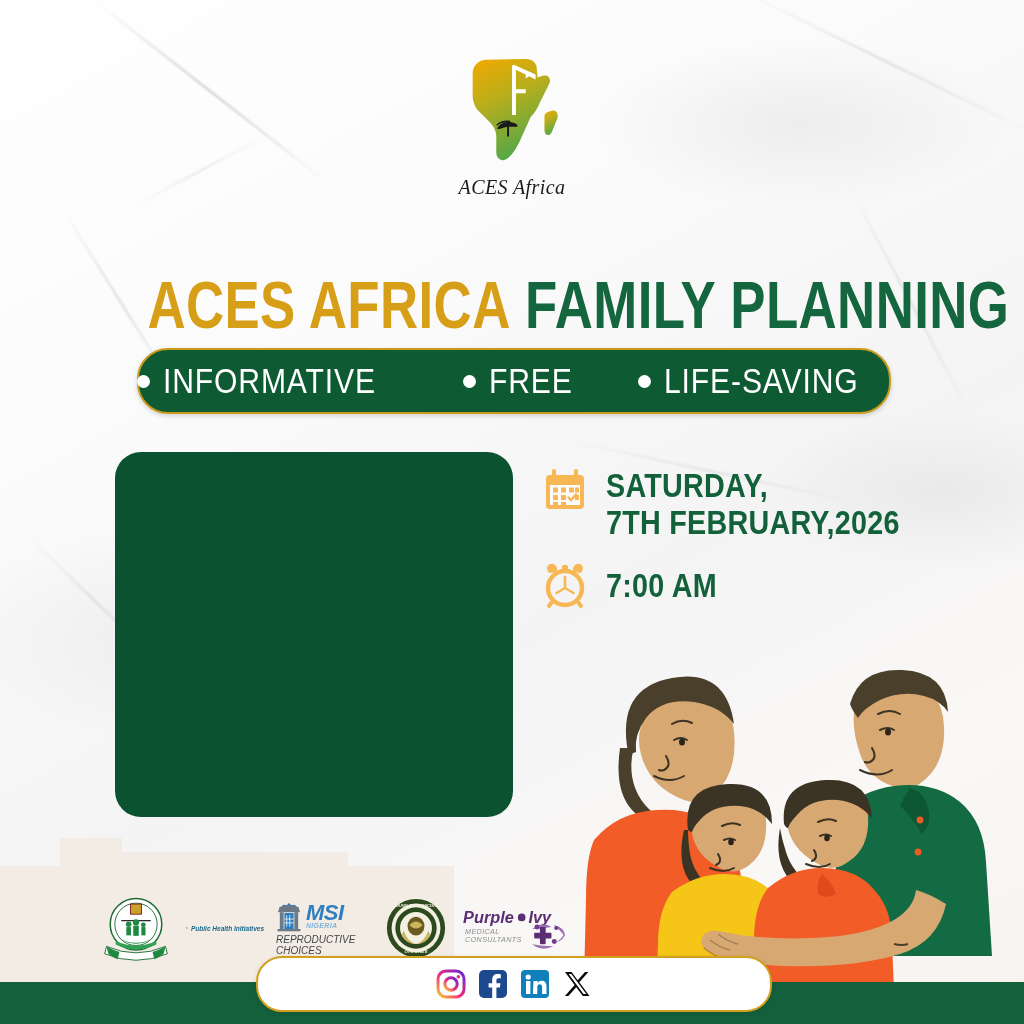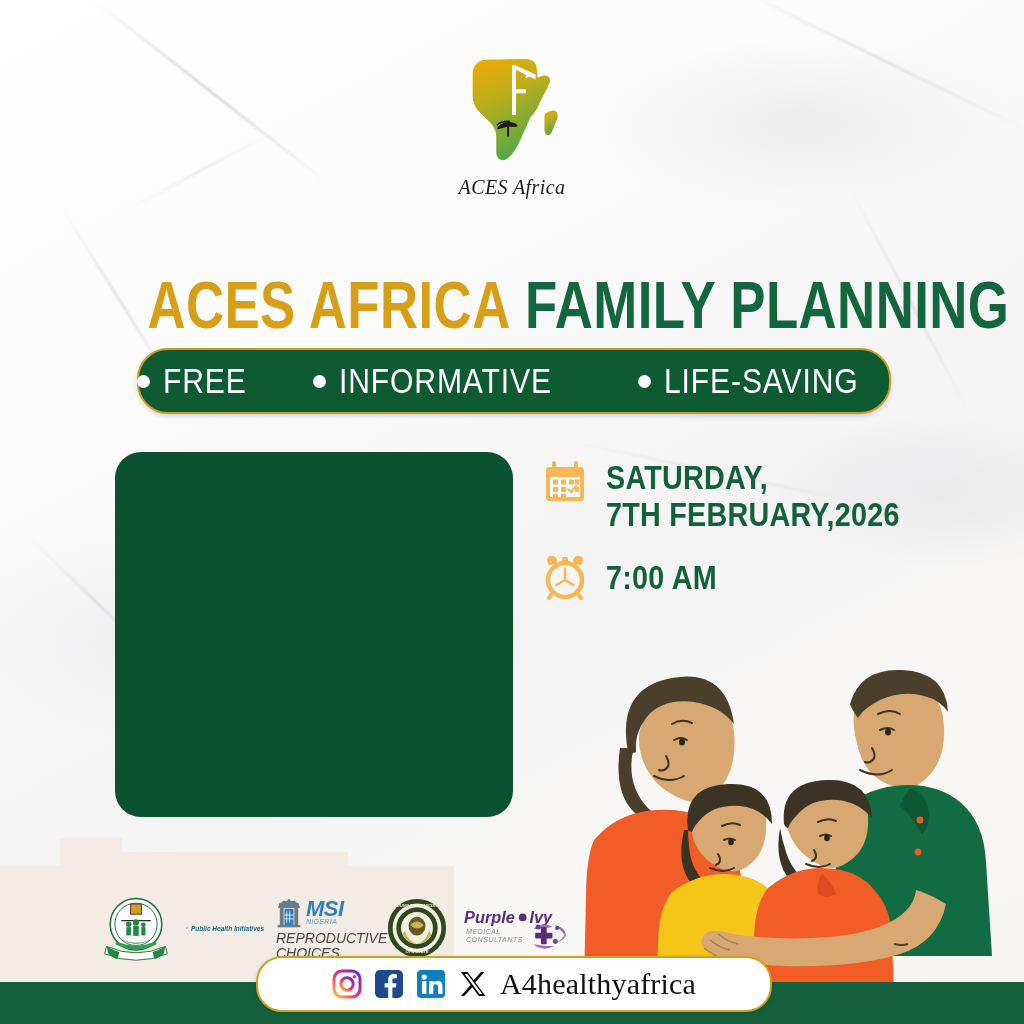--- a/index.html
+++ b/index.html
@@ -63,21 +63,21 @@
   
   .details{position:absolute;left:540px;top:452px;width:420px;}
   .drow{display:flex;align-items:flex-start;gap:16px;margin-bottom:18px;}
   .dicon{width:50px;height:50px;flex:0 0 auto;}
   .dtext{
     font-family:"Liberation Sans Narrow","Liberation Sans",sans-serif;
     font-weight:700;font-size:33px;color:#12613a;line-height:1.12;letter-spacing:.3px;
     transform:scaleX(.87);transform-origin:left center;white-space:pre-line;padding-top:8px;
   }
   .drow.r1 .dicon{margin-top:4px}
-  .drow.r2{}
+  .drow.r2{margin-top:8px}
   .drow.r2 .dicon{margin-top:6px}
   .drow.r3{margin-top:14px}
 
   
   .family{position:absolute;right:0;bottom:42px;width:470px;height:330px;}
 
   
   .sponsor-badge{
     position:absolute;left:218px;top:840px;width:178px;height:38px;background:#d29a14;border-radius:19px;
     display:flex;align-items:center;justify-content:center;
@@ -143,25 +143,25 @@
     <div class="logo-name">ACES Africa</div>
   </div>
 
   <div class="head head2">
     <span class="hl hl2"><span class="gold">ACES AFRICA</span><span style="display:inline-block;width:18px"></span><span class="green">FAMILY PLANNING OUTREACH</span></span>
   </div>
 
   <div class="pill">
     <div class="feat">
       <span class="dot"></span>
-      <span class="feat-label">FREE</span>
+      <span class="feat-label">INFORMATIVE</span>
     </div>
     <div class="feat">
       <span class="dot"></span>
-      <span class="feat-label">INFORMATIVE</span>
+      <span class="feat-label">FREE</span>
     </div>
     <div class="feat">
       <span class="dot"></span>
       <span class="feat-label">LIFE-SAVING</span>
     </div>
   </div>
 
   <div class="imgbox"></div>
 
   <div class="details">
@@ -319,21 +319,21 @@
               <circle cx="10" cy="8" r="1.6"></circle>
               <circle cx="17" cy="6" r="1.6"></circle>
               <circle cx="24" cy="8" r="1.6"></circle>
             </g>
         </svg>
         <div style="line-height:.92">
           <div style="font-family:'Liberation Sans',sans-serif;font-weight:bold;font-size:22px;color:#2e7fc1;letter-spacing:-.5px">MSI</div>
           <div style="font-family:'Liberation Sans',sans-serif;font-weight:bold;font-size:7px;color:#7fb3dd;letter-spacing:.3px">NIGERIA</div>
         </div>
       </div>
-      <div style="font-family:'Liberation Sans',sans-serif;font-size:14px;color:#44474a;line-height:1.08;white-space:pre-line">REPRODUCTIVE
+      <div style="font-family:'Liberation Sans',sans-serif;font-size:10px;color:#44474a;line-height:1.08;white-space:pre-line">REPRODUCTIVE
 CHOICES</div>
     </div>
 
     <div class="sp" style="width:66px">
       <svg viewBox="0 0 66 66" width="62" height="62">
         <circle cx="33" cy="33" r="31" fill="#2d4a1e"></circle>
         <circle cx="33" cy="33" r="26" fill="#f3f0e2"></circle>
         <circle cx="33" cy="33" r="22" fill="#2d4a1e"></circle>
         <circle cx="33" cy="33" r="17" fill="#f3f0e2"></circle>
         <ellipse cx="33" cy="31" rx="9" ry="10" fill="#6b5a20"></ellipse>
@@ -390,16 +390,15 @@
     </svg>
     <svg class="sicon" viewBox="0 0 30 30">
       <rect x="1" y="1" width="28" height="28" rx="4" fill="#1080bd"></rect>
       <rect x="6" y="12" width="4.4" height="13" fill="#fff"></rect>
       <circle cx="8.2" cy="8" r="2.6" fill="#fff"></circle>
       <path d="M13.5 12 h4.2 v1.8 c.7-1.2 2.1-2.1 4-2.1 3.2 0 4.8 2 4.8 5.6 V25 h-4.4 v-6.9 c0-1.8-.7-2.9-2.3-2.9 -1.4 0-2.1 1-2.4 1.9 -.1.3-.1.8-.1 1.2 V25 h-4.4 Z" fill="#fff"></path>
     </svg>
     <svg class="sicon" viewBox="0 0 30 30">
       <path d="M3 3 h6.6 l6.1 8.2 L23 3 h3.4 l-9.1 10.2 L27.5 27 h-6.7 l-6.5-8.8 L6.3 27 H2.9 l9.7-10.9 Z M6.6 5 l14.9 20 h2.8 L9.4 5 Z" fill="#0a0a0a"></path>
     </svg>
-    <span class="handle">A4healthyafrica</span>
   </div>
 
 </div>
 
 </body></html>

